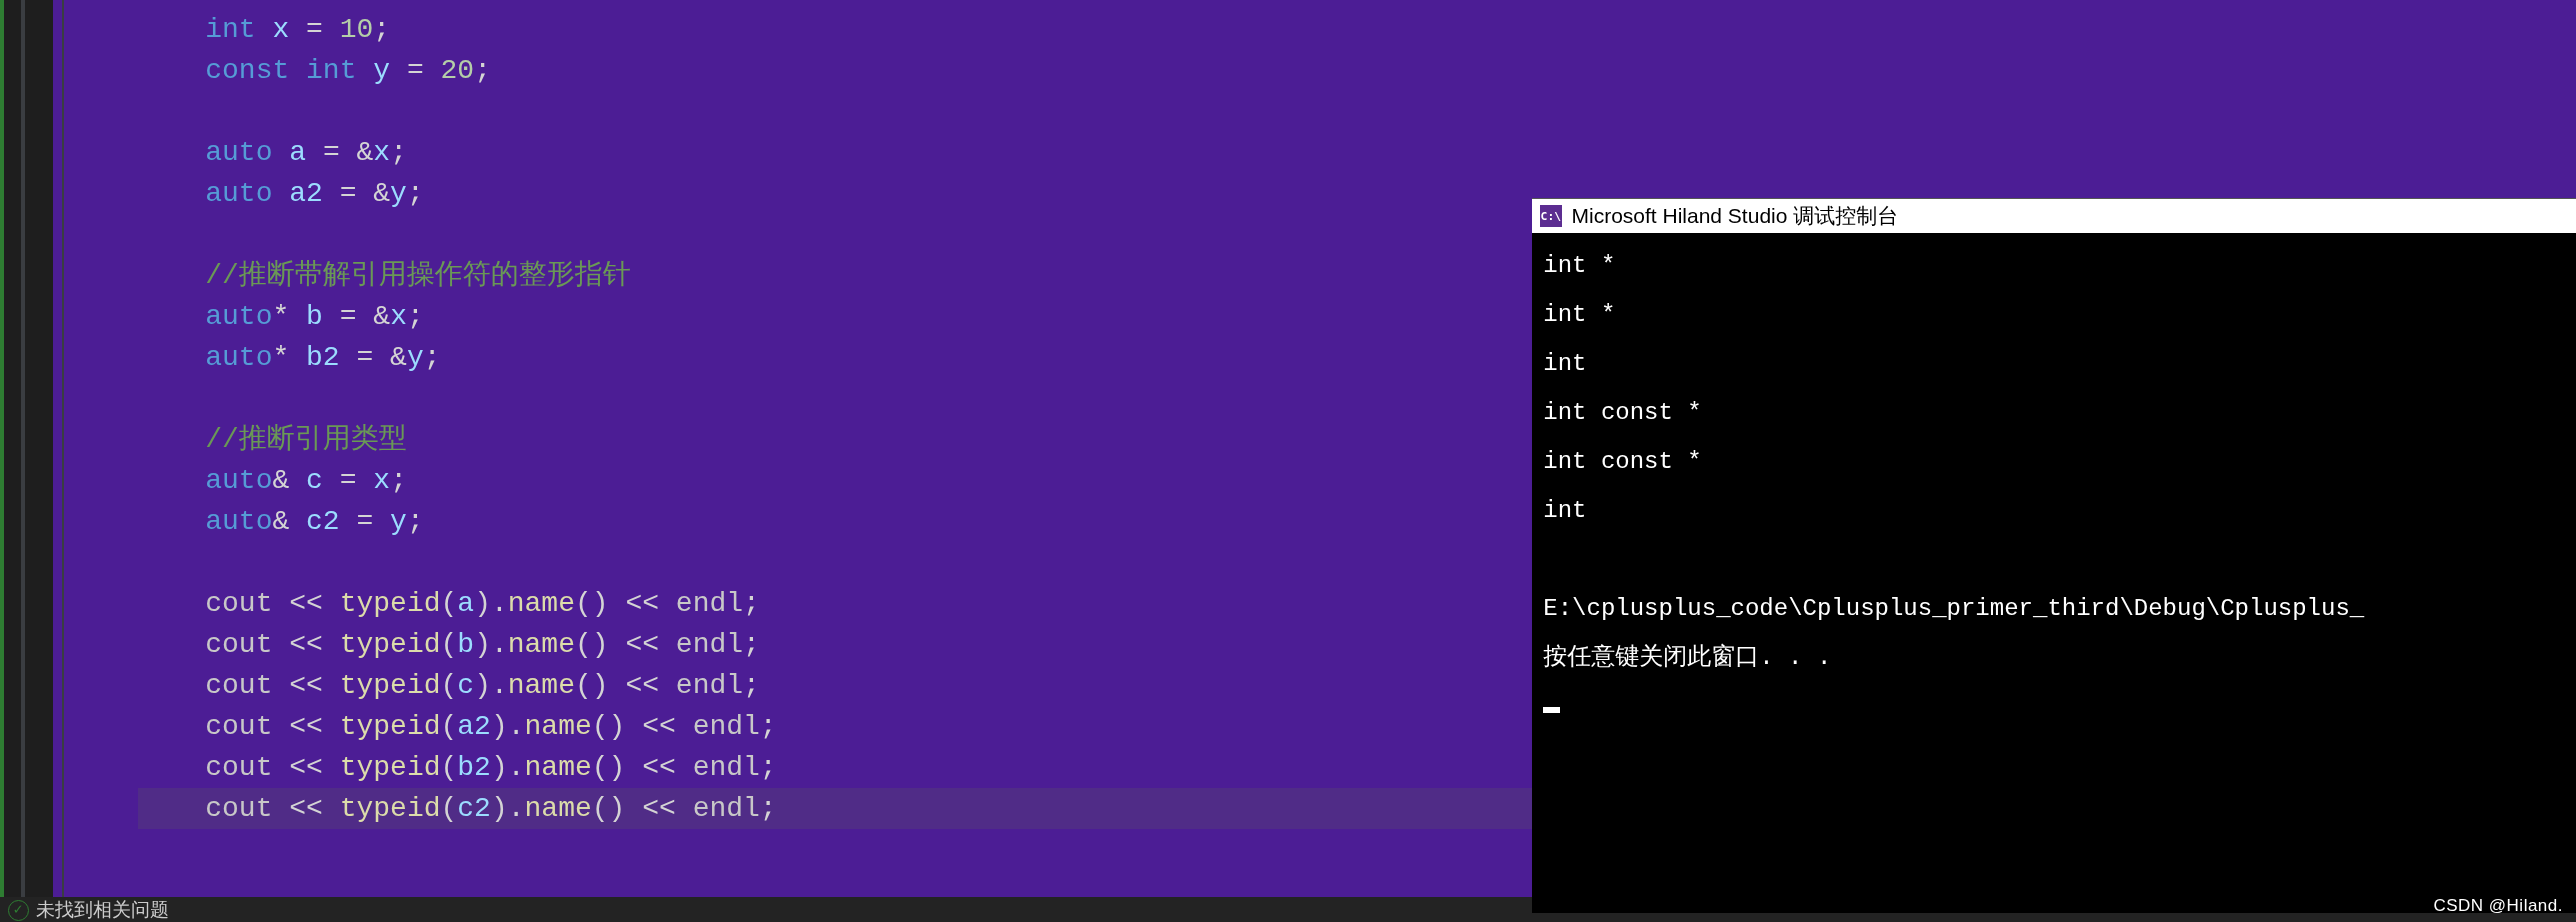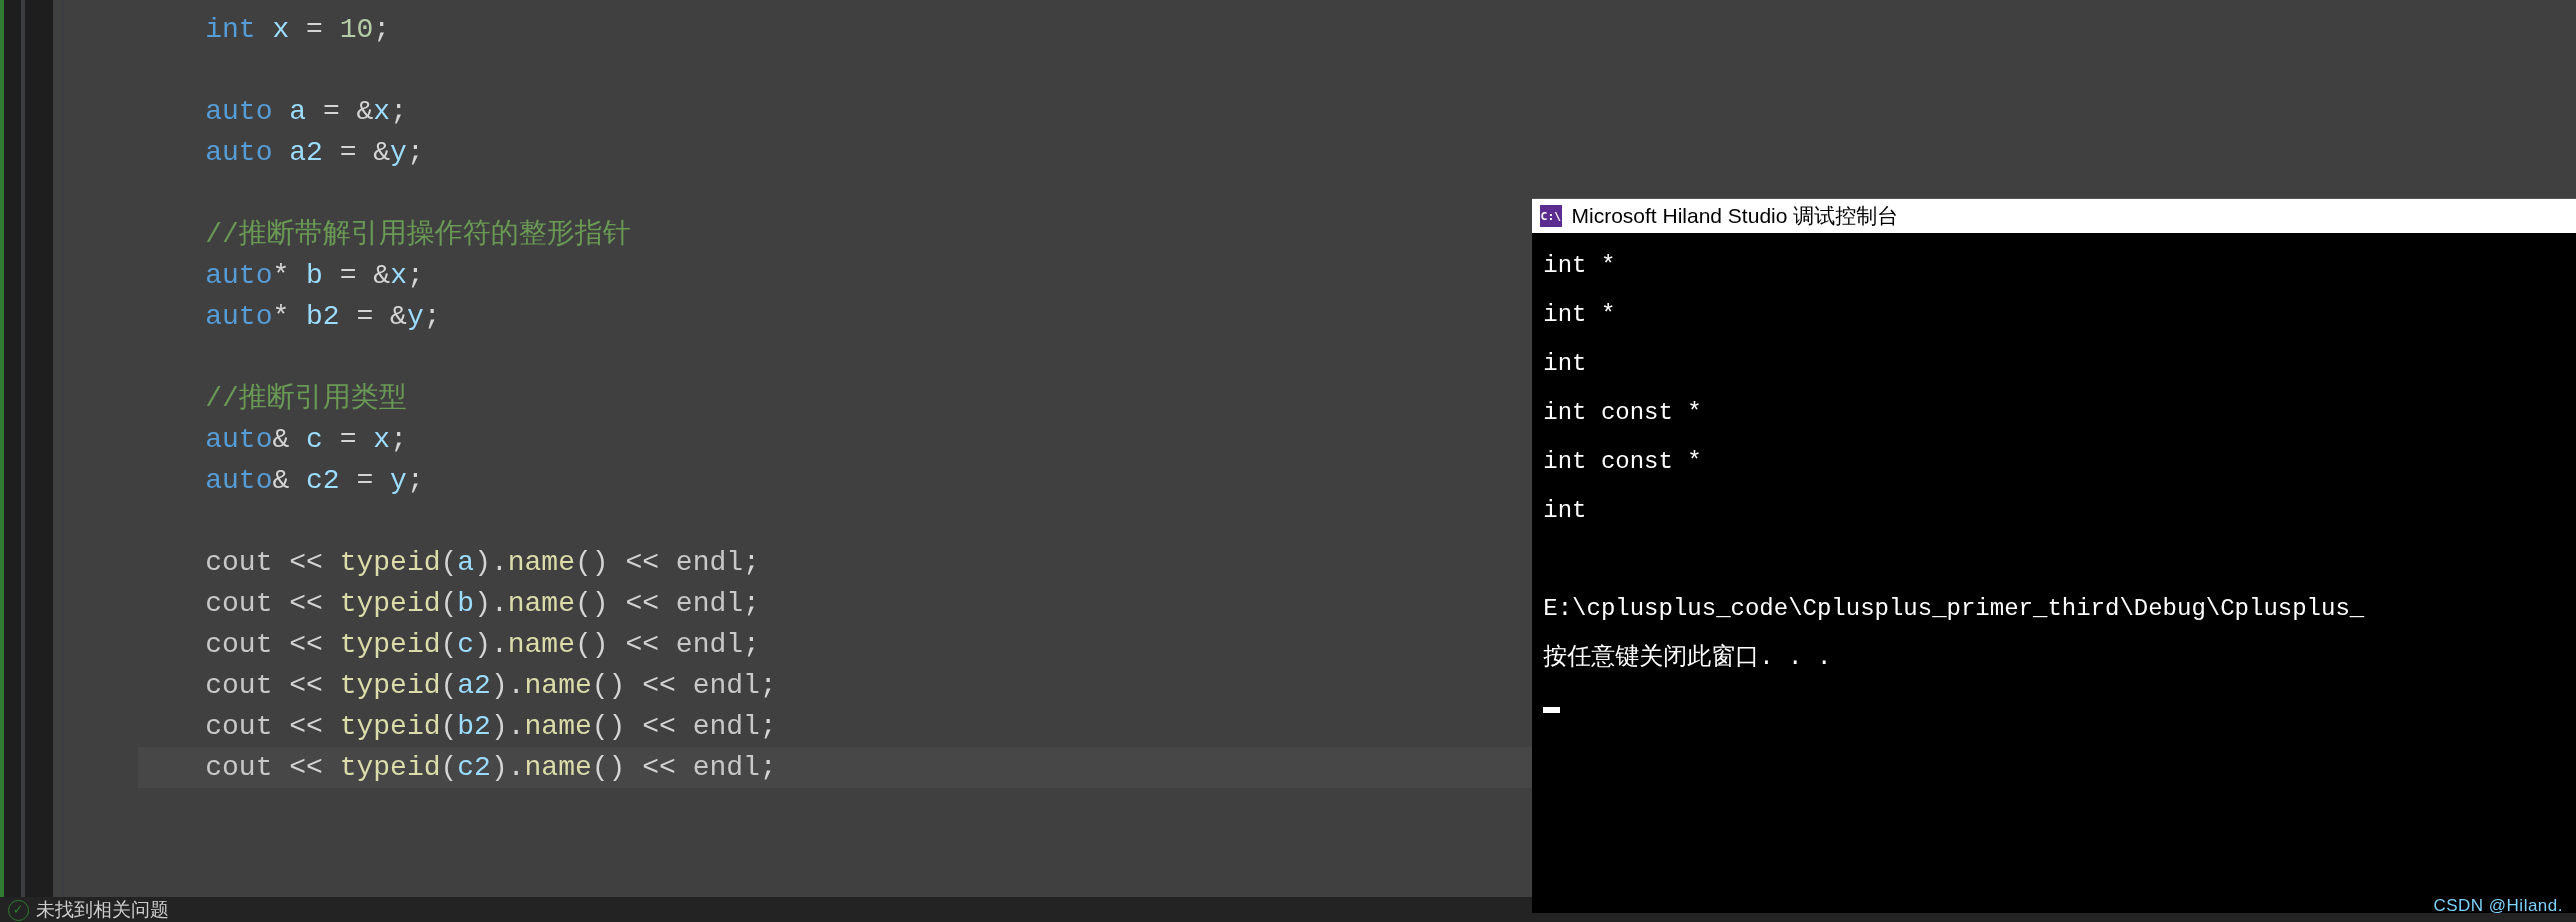--- a/index.html
+++ b/index.html
@@ -13,21 +13,21 @@
   .root {
     position: relative;
     width: 100%;
     height: 100%;
     display: flex;
   }
   
   .editor-wrap {
     flex: 1 1 auto;
     display: flex;
-    background: #404040;
+    background: #4c1d95;
     height: 100%;
     position: relative;
     font-family: Liberation Mono, monospace;
   }
   .gutter {
     width: 53px;
     height: 100%;
     background: #1e1e1e;
     display: flex;
     flex-direction: column;
@@ -157,36 +157,37 @@
     height: 5.6px;
     background: #fff;
     vertical-align: baseline;
   }
   .watermark {
     position: absolute;
     right: 13px;
     bottom: 7.5px;
     font-family: sans-serif;
     font-size: 17px;
-    color: #7dd3fc;
+    color: #ffffff;
     letter-spacing: 0.5px;
   }
 </style>
 </head>
 <body>
 
 <div class="root">
 
   <div class="editor-wrap">
     <div class="gutter-stripe"></div>
     <div class="gutter-stripe2"></div>
     <div class="outline-marker"></div>
     <div class="gutter"></div>
     <div class="editor" id="editor-lines">
         <div class="code-line"><span>    </span><span class="kw">int</span><span class="op"> </span><span class="ident">x</span><span class="op"> </span><span class="op">=</span><span class="op"> </span><span class="num">10</span><span class="punc">;</span></div>
+        <div class="code-line"><span>    </span><span class="kw">const</span><span class="op"> </span><span class="kw">int</span><span class="op"> </span><span class="ident">y</span><span class="op"> </span><span class="op">=</span><span class="op"> </span><span class="num">20</span><span class="punc">;</span></div>
         <div class="code-line">&nbsp;</div>
         <div class="code-line"><span>    </span><span class="kw">auto</span><span class="op"> </span><span class="ident">a</span><span class="op"> </span><span class="op">=</span><span class="op"> </span><span class="op">&amp;</span><span class="ident">x</span><span class="punc">;</span></div>
         <div class="code-line"><span>    </span><span class="kw">auto</span><span class="op"> </span><span class="ident">a2</span><span class="op"> </span><span class="op">=</span><span class="op"> </span><span class="op">&amp;</span><span class="ident">y</span><span class="punc">;</span></div>
         <div class="code-line">&nbsp;</div>
         <div class="code-line"><span class="cmt">    //推断带解引用操作符的整形指针</span></div>
         <div class="code-line"><span>    </span><span class="kw">auto</span><span class="op">*</span><span class="op"> </span><span class="ident">b</span><span class="op"> </span><span class="op">=</span><span class="op"> </span><span class="op">&amp;</span><span class="ident">x</span><span class="punc">;</span></div>
         <div class="code-line"><span>    </span><span class="kw">auto</span><span class="op">*</span><span class="op"> </span><span class="ident">b2</span><span class="op"> </span><span class="op">=</span><span class="op"> </span><span class="op">&amp;</span><span class="ident">y</span><span class="punc">;</span></div>
         <div class="code-line">&nbsp;</div>
         <div class="code-line"><span class="cmt">    //推断引用类型</span></div>
         <div class="code-line"><span>    </span><span class="kw">auto</span><span class="op">&amp;</span><span class="op"> </span><span class="ident">c</span><span class="op"> </span><span class="op">=</span><span class="op"> </span><span class="ident">x</span><span class="punc">;</span></div>

